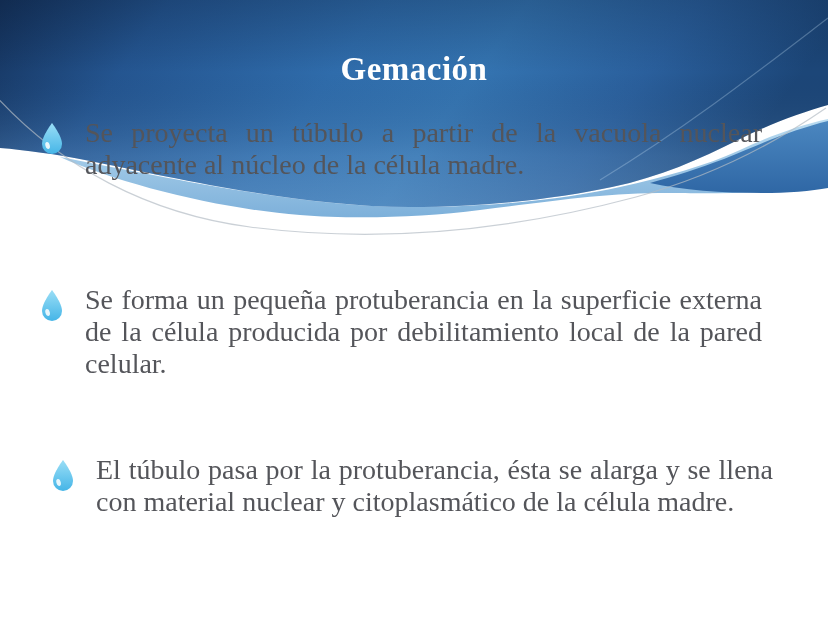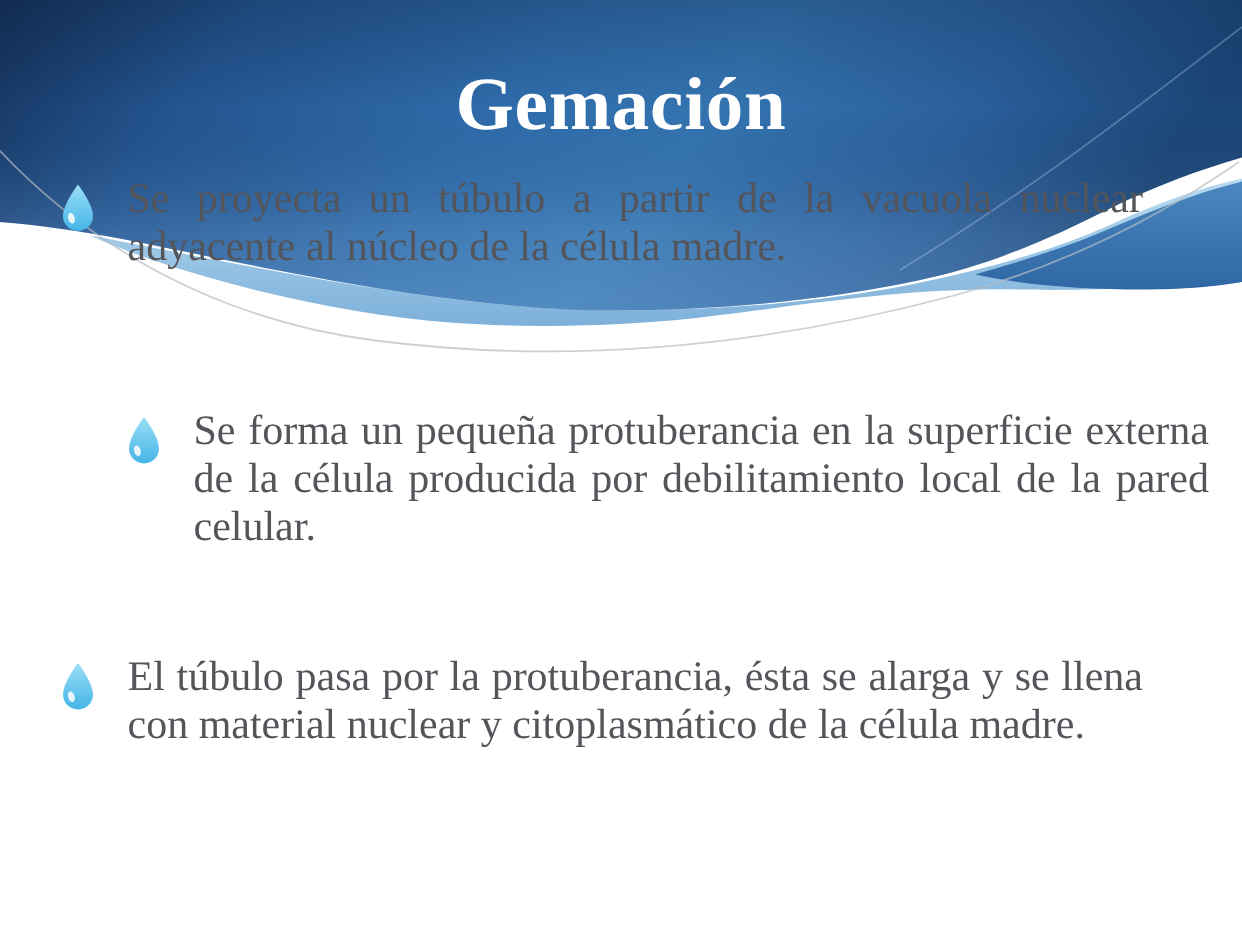--- a/index.html
+++ b/index.html
@@ -23,41 +23,41 @@
     height: 260px;
     display: block;
   }
   .slide-title {
     position: absolute;
     top: 44px;
     left: 0;
     width: 828px;
     margin: 0;
     text-align: center;
-    font-size: 50px;
+    font-size: 33px;
     line-height: 50px;
     font-weight: 700;
     letter-spacing: 0.5px;
     color: var(--title_text, #ffffff);
     z-index: 3;
   }
   .bullets {
     list-style: none;
     margin: 0;
     padding: 0;
   }
   .bullet {
     position: absolute;
     left: 85px;
     width: 677px;
     z-index: 4;
   }
   .bullet-1 { top: 117px; }
-  .bullet-2 { top: 272px; margin-left: 44px; }
-  .bullet-3 { top: 436px; }
+  .bullet-2 { top: 284px; }
+  .bullet-3 { top: 454px; margin-left: 11px; }
   .bullet p {
     margin: 0;
     font-size: 28px;
     line-height: 32px;
     text-align: justify;
     color: var(--body_text, #54555a);
   }
   .drop {
     position: absolute;
     left: -46px;

